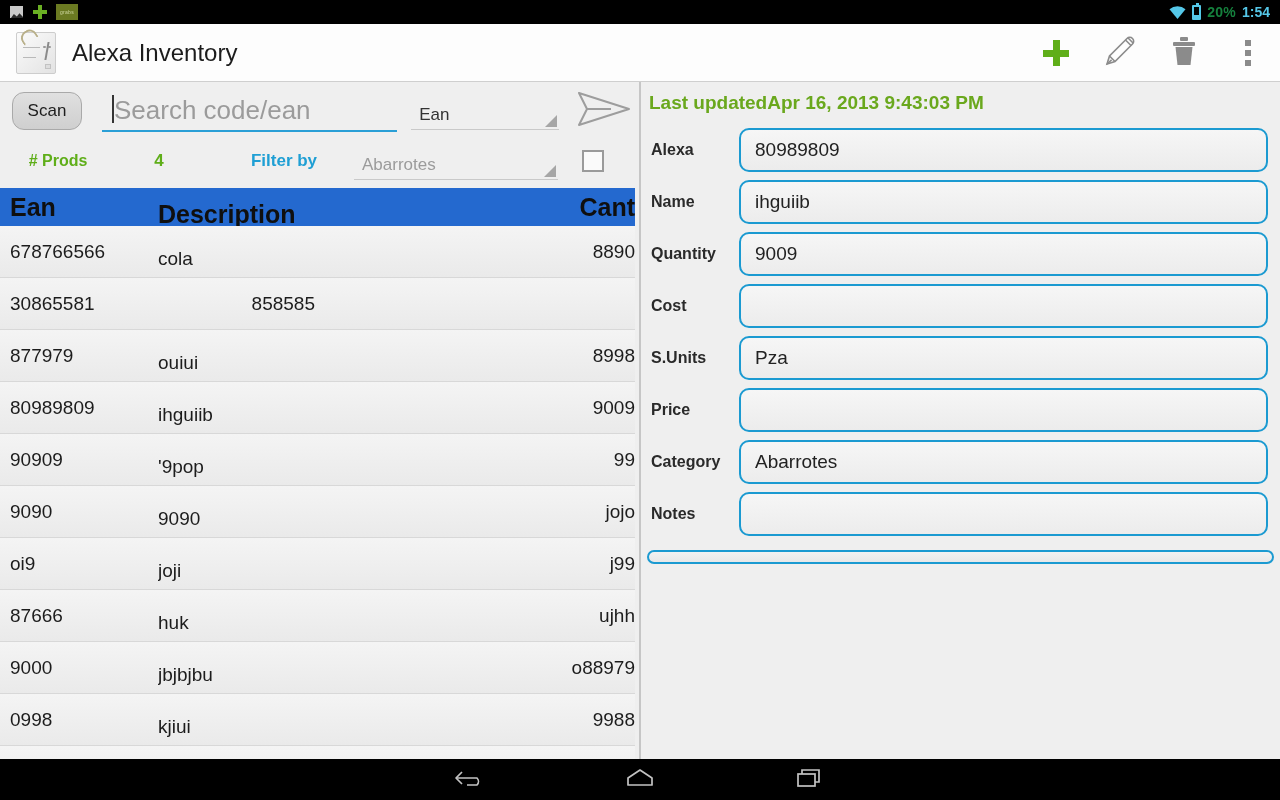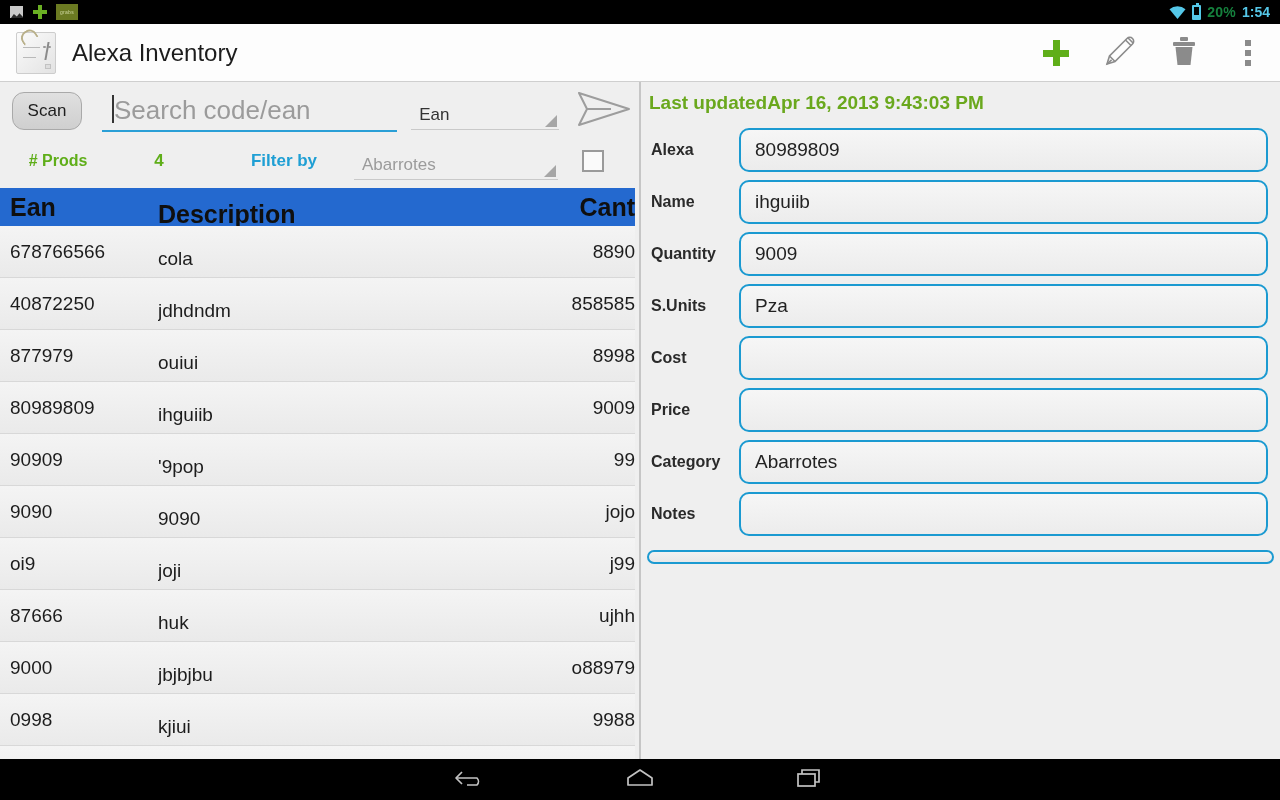--- a/index.html
+++ b/index.html
@@ -246,22 +246,21 @@
         <span class="c c-desc">Description</span>
         <span class="c c-cant">Cant</span>
       </div>
       <div id="table-body">
           <div class="trow">
             <span class="c c-ean">678766566</span>
             <span class="c c-desc">cola</span>
             <span class="c c-cant">8890</span>
           </div>
           <div class="trow">
-            <span class="c c-ean">40872250</span>
-            <span class="c c-desc">jdhdndm</span>
+            <span class="c c-ean">30865581</span>
             <span class="c c-cant">858585</span>
           </div>
           <div class="trow">
             <span class="c c-ean">877979</span>
             <span class="c c-desc">ouiui</span>
             <span class="c c-cant">8998</span>
           </div>
           <div class="trow">
             <span class="c c-ean">80989809</span>
             <span class="c c-desc">ihguiib</span>
@@ -317,26 +316,26 @@
         </div>
         <div class="frow">
           <span class="flabel">Name</span>
           <span class="finput">ihguiib</span>
         </div>
         <div class="frow">
           <span class="flabel">Quantity</span>
           <span class="finput">9009</span>
         </div>
         <div class="frow">
+          <span class="flabel">Cost</span>
+          <span class="finput"></span>
+        </div>
+        <div class="frow">
           <span class="flabel">S.Units</span>
           <span class="finput">Pza</span>
-        </div>
-        <div class="frow">
-          <span class="flabel">Cost</span>
-          <span class="finput"></span>
         </div>
         <div class="frow">
           <span class="flabel">Price</span>
           <span class="finput"></span>
         </div>
         <div class="frow">
           <span class="flabel">Category</span>
           <span class="finput">Abarrotes</span>
         </div>
         <div class="frow">

